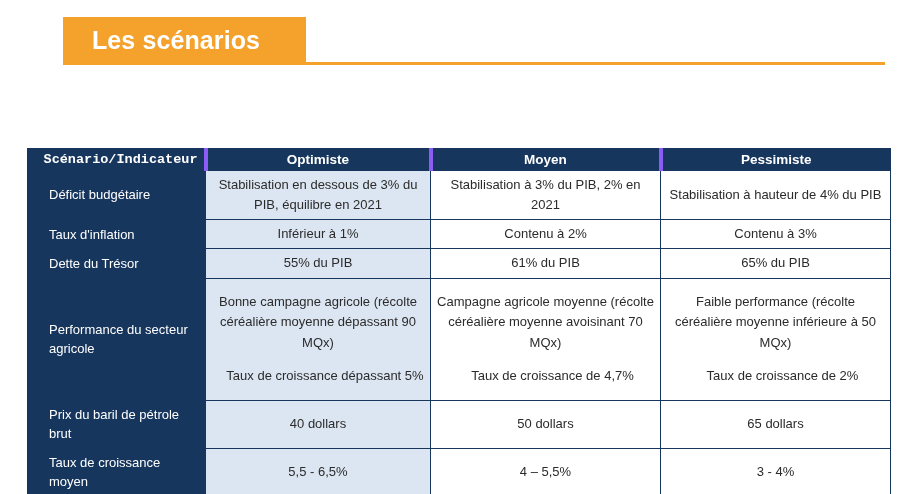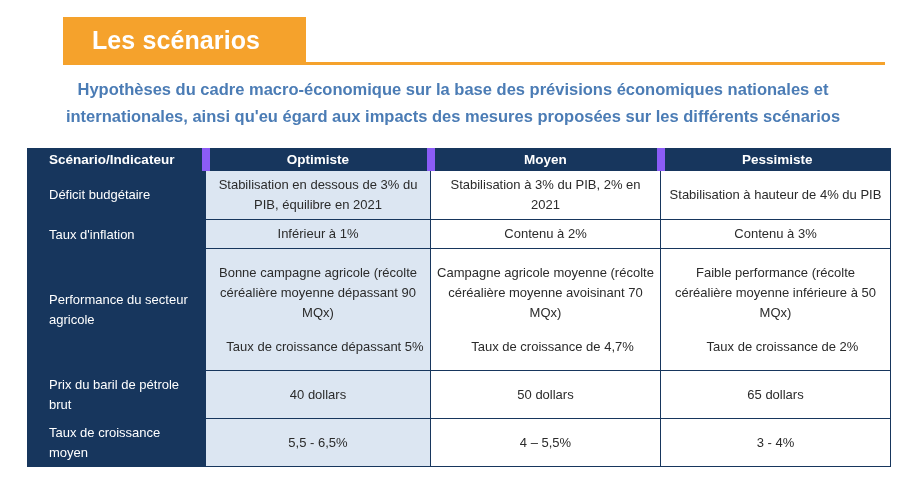--- a/index.html
+++ b/index.html
@@ -94,26 +94,27 @@
   .hdr th {
     background: #17365D;
     color: #ffffff;
     font-size: 13.5px;
     font-weight: bold;
     height: 22px;
     padding: 1px 6px;
     border: 1px solid #17365D;
   }
   .hdr th.label-head {
-    text-align: center;
+    text-align: right;
     padding-left: 0;
+    font-family: Liberation Mono, monospace;
   }
   .hdr th.scen-head {
     text-align: center;
-    border-left: 8px solid #8b5cf6;
+    border-left: 4px solid #8b5cf6;
     margin-top: 28px;
   }
 
   
   td.rowlabel {
     background: #17365D;
     color: #ffffff;
     font-size: 13px;
     font-weight: normal;
     text-align: left;
@@ -151,24 +152,20 @@
 </head>
 <body>
 
 <div class="slide">
 
   <div class="title-banner">
     <span class="title-banner-text">Les scénarios</span>
   </div>
   <div class="title-rule"></div>
 
-  <div class="subtitle">
-    <span class="subtitle-line">Hypothèses du cadre macro-économique sur la base des prévisions économiques nationales et</span>
-    <span class="subtitle-line">internationales, ainsi qu'eu égard aux impacts des mesures proposées sur les différents scénarios</span>
-  </div>
 
   <table class="scenario-table">
     <colgroup>
       <col class="c-label">
         <col class="c-opt">
         <col class="c-moy">
         <col class="c-pes">
     </colgroup>
     <thead>
       <tr class="hdr">
@@ -199,20 +196,32 @@
           <p>Inférieur à 1%</p>
         </td>
         <td class="val">
           <p>Contenu à 2%</p>
         </td>
         <td class="val">
           <p>Contenu à 3%</p>
         </td>
       </tr>
 
+      <tr class="r-dette">
+        <td class="rowlabel">Dette du Trésor</td>
+        <td class="val tint">
+          <p>55% du PIB</p>
+        </td>
+        <td class="val">
+          <p>61% du PIB</p>
+        </td>
+        <td class="val">
+          <p>65% du PIB</p>
+        </td>
+      </tr>
 
       <tr class="r-agri">
         <td class="rowlabel">Performance du secteur agricole</td>
         <td class="val tint">
           <p>Bonne campagne agricole (récolte céréalière moyenne dépassant 90 MQx)</p>
           <p>Taux de croissance dépassant 5%</p>
         </td>
         <td class="val">
           <p>Campagne agricole moyenne (récolte céréalière moyenne avoisinant 70 MQx)</p>
           <p>Taux de croissance de 4,7%</p>

